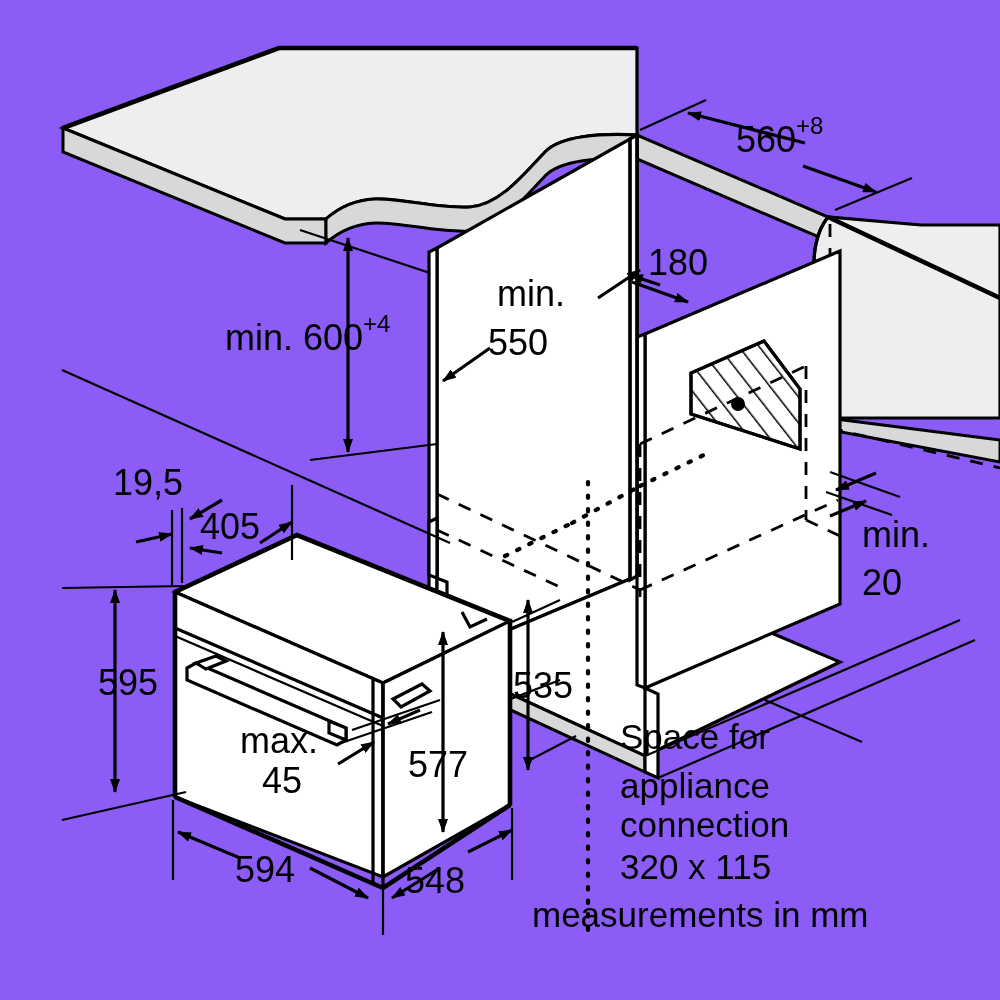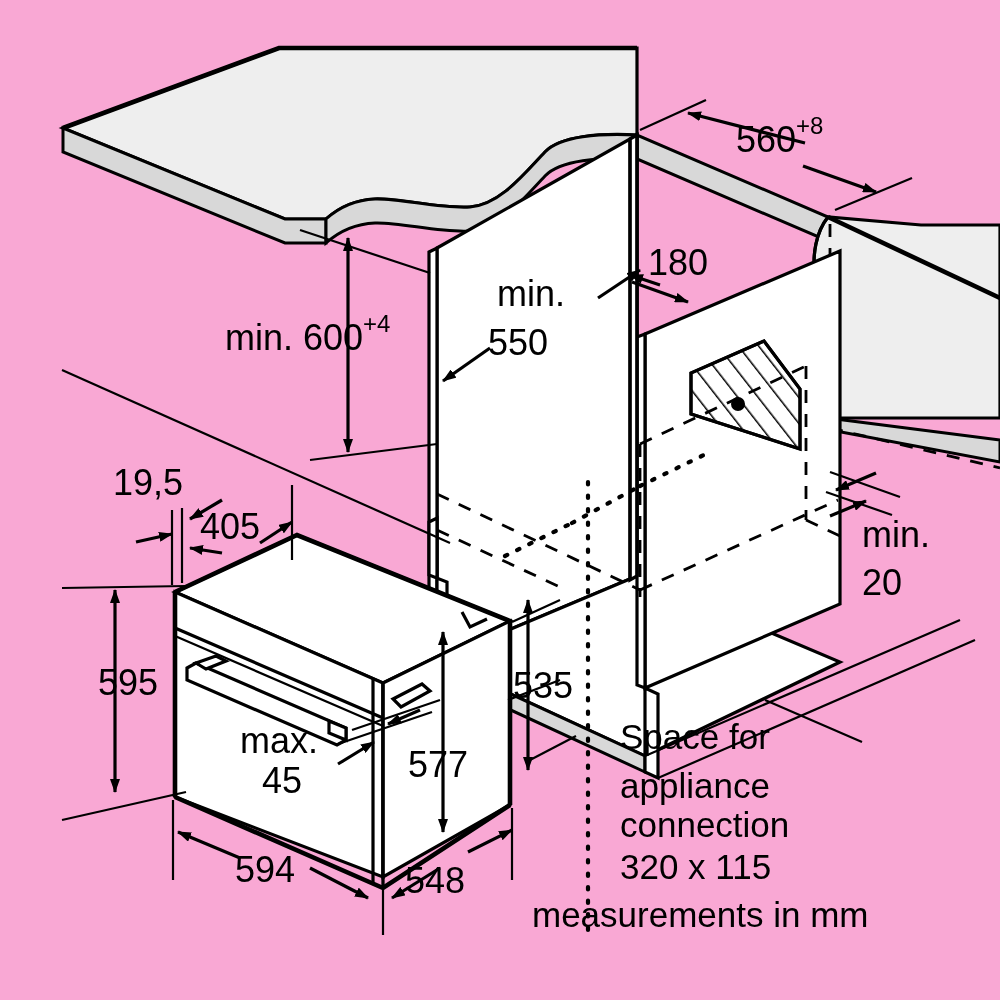--- a/index.html
+++ b/index.html
@@ -11,21 +11,21 @@
   body {
     width: 1000px;
     height: 1000px;
     font-family: "Liberation Sans", sans-serif;
     overflow: hidden;
   }
   #diagram-root {
     position: relative;
     width: 1000px;
     height: 1000px;
-    background: #f9a8d4;
+    background: #8b5cf6;
   }
   svg#drawing {
     position: absolute;
     top: 0;
     left: 0;
     width: 1000px;
     height: 1000px;
     display: block;
   }
   .dim-text {

